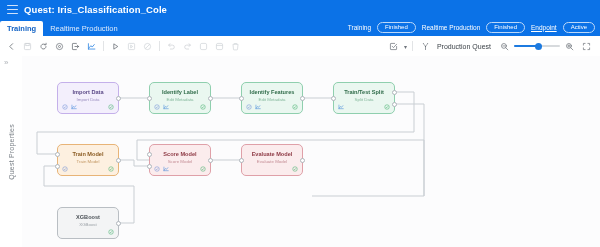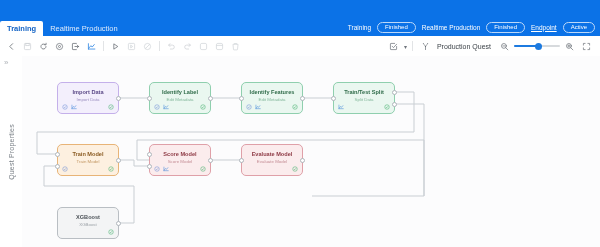--- a/index.html
+++ b/index.html
@@ -72,20 +72,28 @@
 
   .port{position:absolute;width:5px;height:5px;border-radius:50%;background:#ffffff;border:1px solid #b0b6bc;box-sizing:border-box;cursor:pointer;}
 </style>
 </head>
 <body>
 
 <div class="app">
 
   <div class="topbar">
 
+    <div class="titlerow">
+      <div class="hamburger">
+        <i></i>
+          <i></i>
+          <i></i>
+      </div>
+      <div class="quest-title">Quest: Iris_Classification_Cole</div>
+    </div>
 
     <div class="tabsrow">
       <div class="tab active">Training</div>
       <div class="tab">Realtime Production</div>
     </div>
 
     <div class="statusrow">
       <span class="st-label">Training</span>
       <span class="pill">Finished</span>
       <span class="st-label">Realtime Production</span>

